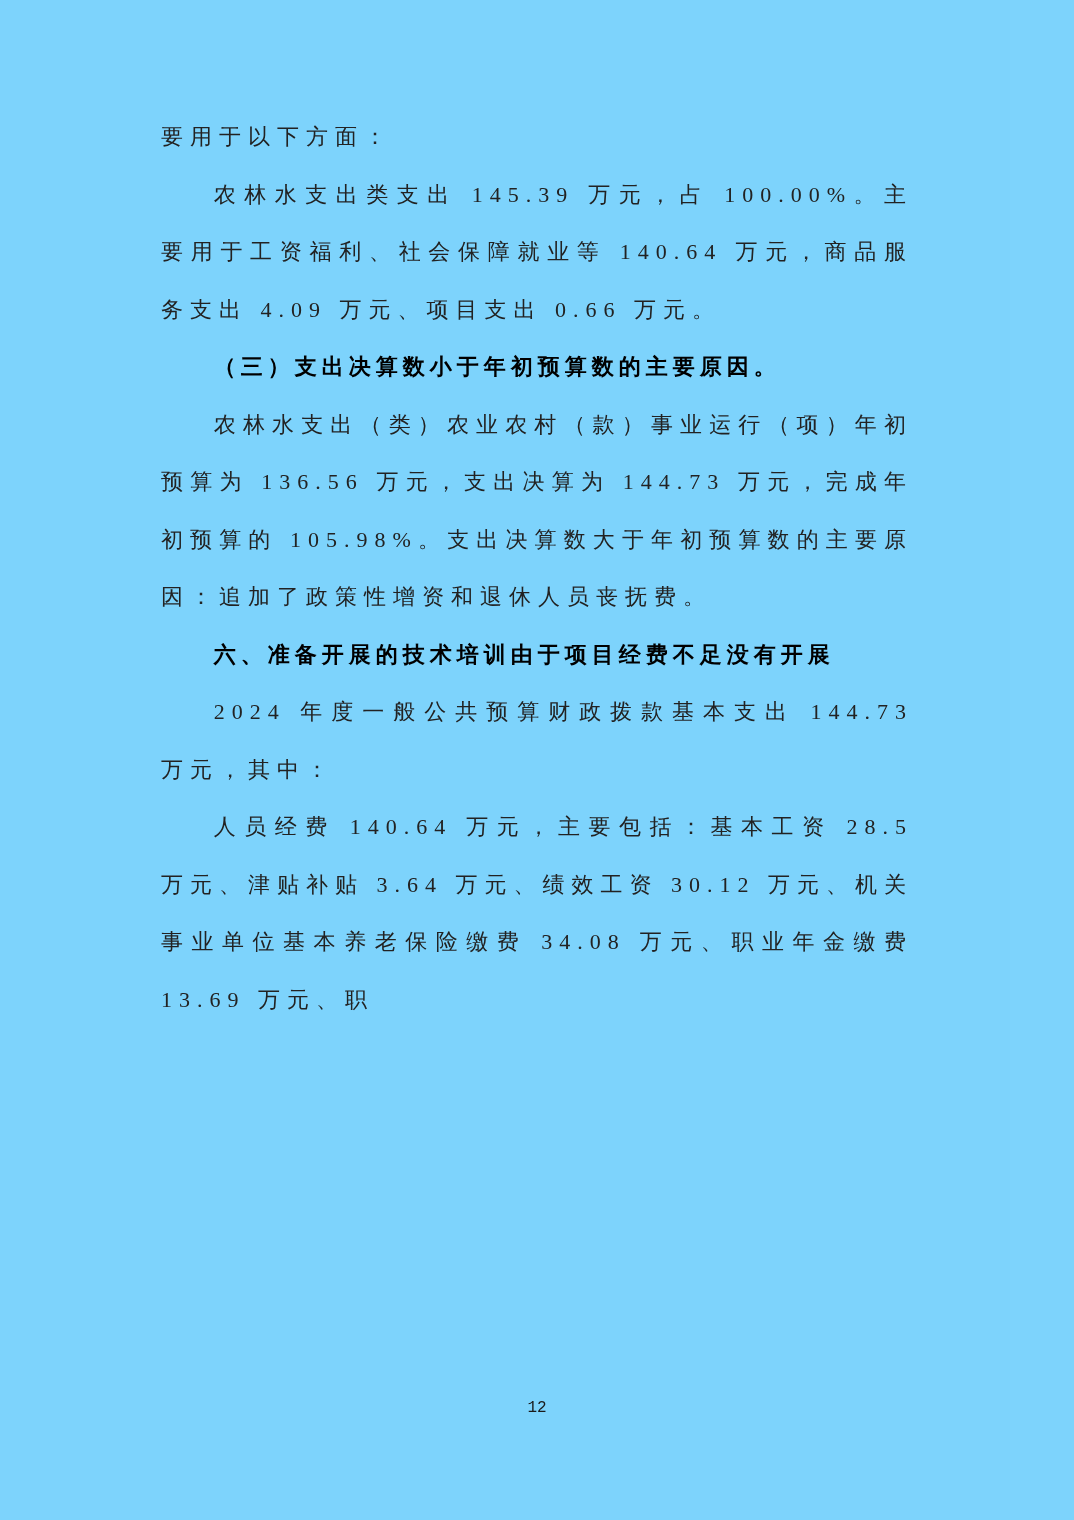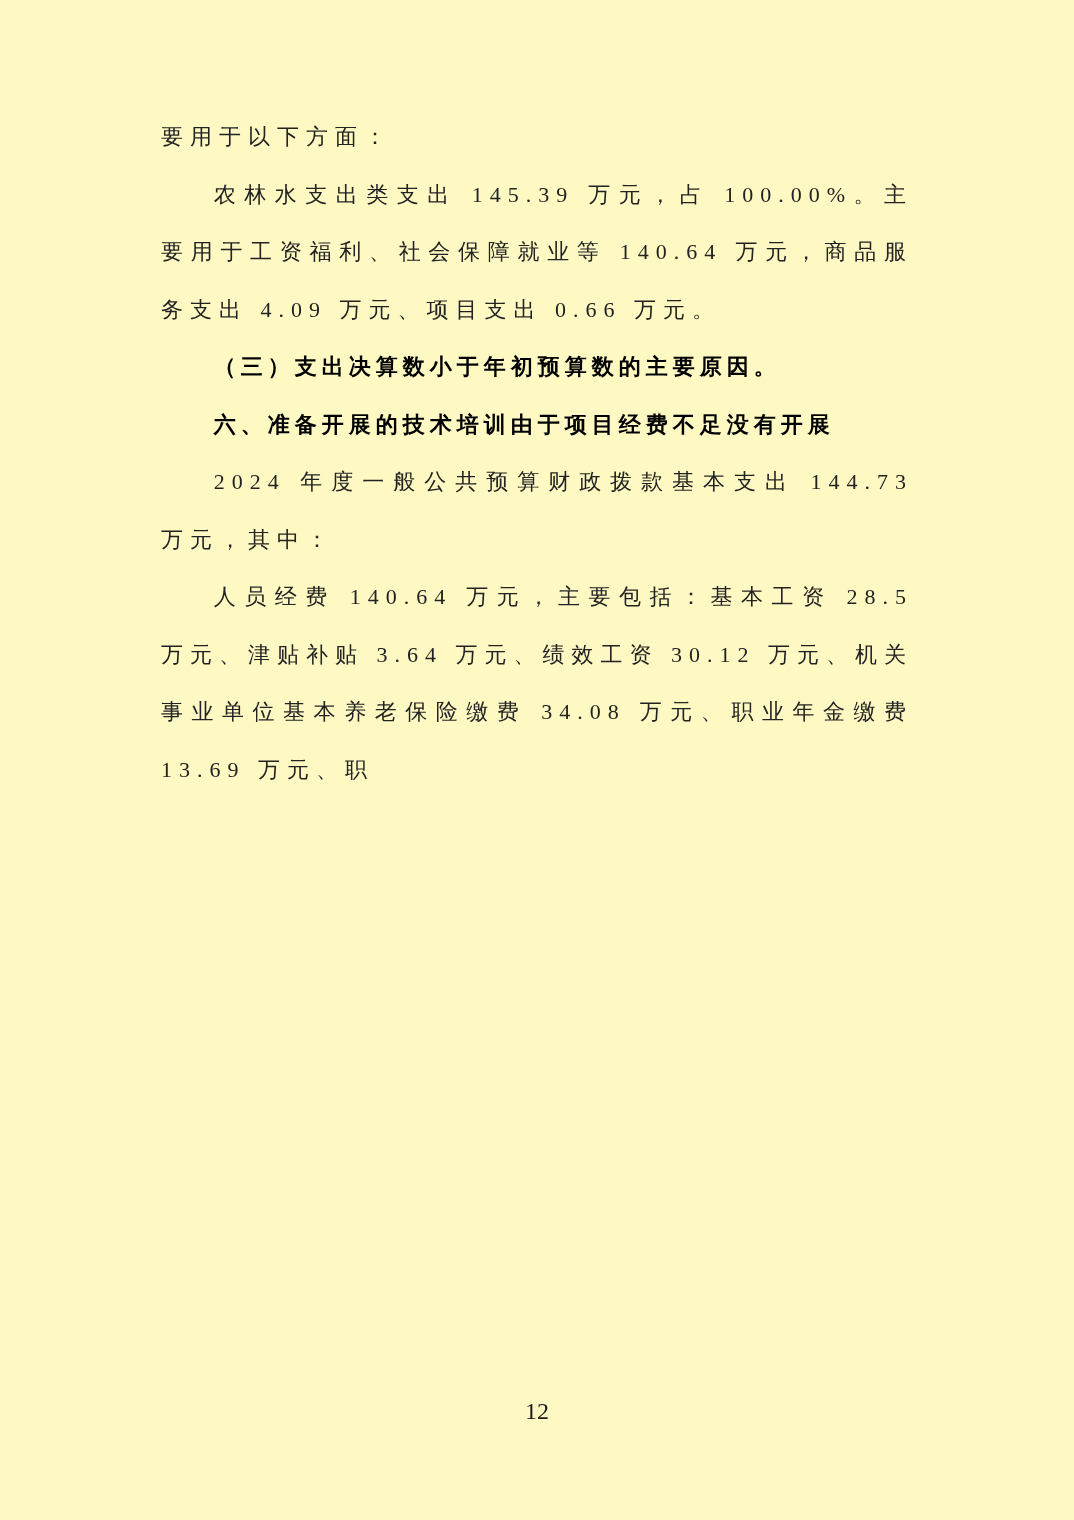--- a/index.html
+++ b/index.html
@@ -5,21 +5,21 @@
   html, body {
     margin: 0;
     padding: 0;
     background: #ffffff;
   }
   .page {
     position: relative;
     width: 1074px;
     height: 1520px;
     margin: 0 auto;
-    background: #fef9c3;
+    background: #7dd3fc;
     overflow: hidden;
     font-family: "Liberation Serif", "DejaVu Serif", serif;
     color: #1f1f1f;
   }
   .content {
     position: absolute;
     left: 161px;
     top: 108px;
     width: 752px;
     overflow: hidden;
@@ -43,33 +43,34 @@
     letter-spacing: 5px;
   }
   .page-footer {
     position: absolute;
     left: 0;
     top: 1398px;
     width: 100%;
     text-align: center;
   }
   .page-number {
-    font-family: Liberation Serif, serif;
-    font-size: 24px;
+    font-family: Liberation Mono, monospace;
+    font-size: 16px;
     color: #1a1a1a;
   }
 </style>
 </head>
 <body>
 
 <div class="page">
   <div class="content">
     <p class="para">要用于以下方面：</p>
     <p class="para indent">农林水支出类支出 145.39 万元，占 100.00%。主要用于工资福利、社会保障就业等 140.64 万元，商品服务支出 4.09 万元、项目支出 0.66 万元。</p>
     <p class="para indent heading">（三）支出决算数小于年初预算数的主要原因。</p>
+    <p class="para indent">农林水支出（类）农业农村（款）事业运行（项）年初预算为 136.56 万元，支出决算为 144.73 万元，完成年初预算的 105.98%。支出决算数大于年初预算数的主要原因：追加了政策性增资和退休人员丧抚费。</p>
     <p class="para indent heading">六、准备开展的技术培训由于项目经费不足没有开展</p>
     <p class="para indent">2024 年度一般公共预算财政拨款基本支出 144.73 万元，其中：</p>
     <p class="para indent">人员经费 140.64 万元，主要包括：基本工资 28.5 万元、津贴补贴 3.64 万元、绩效工资 30.12 万元、机关事业单位基本养老保险缴费 34.08 万元、职业年金缴费 13.69 万元、职</p>
   </div>
 
   <div class="page-footer">
     <span class="page-number">12</span>
   </div>
 </div>
 

